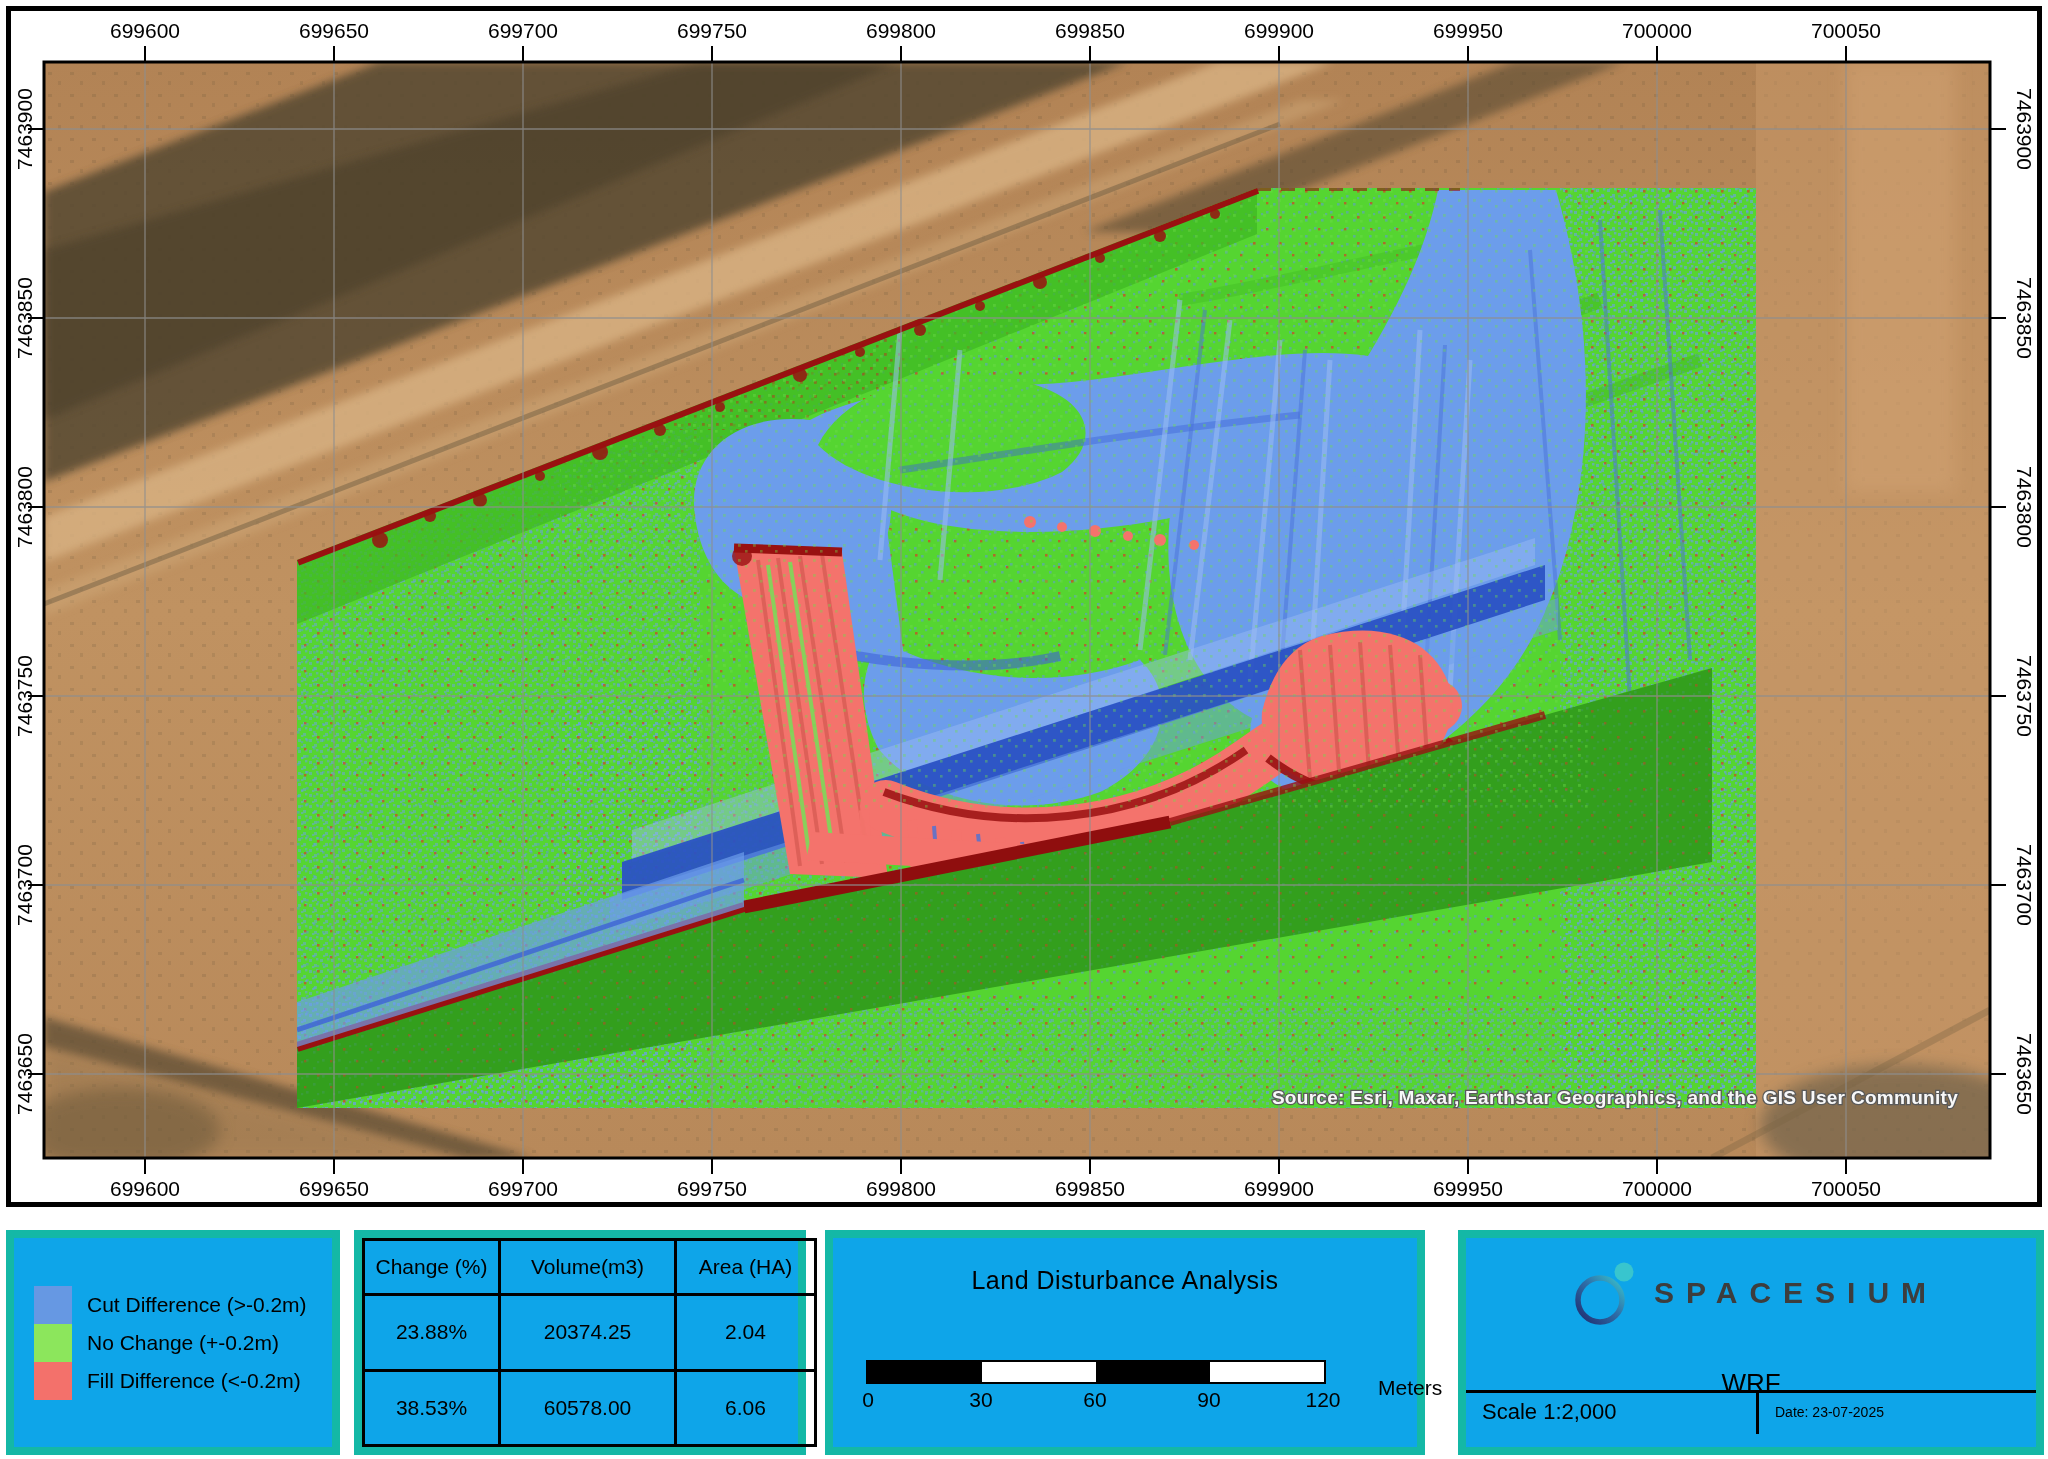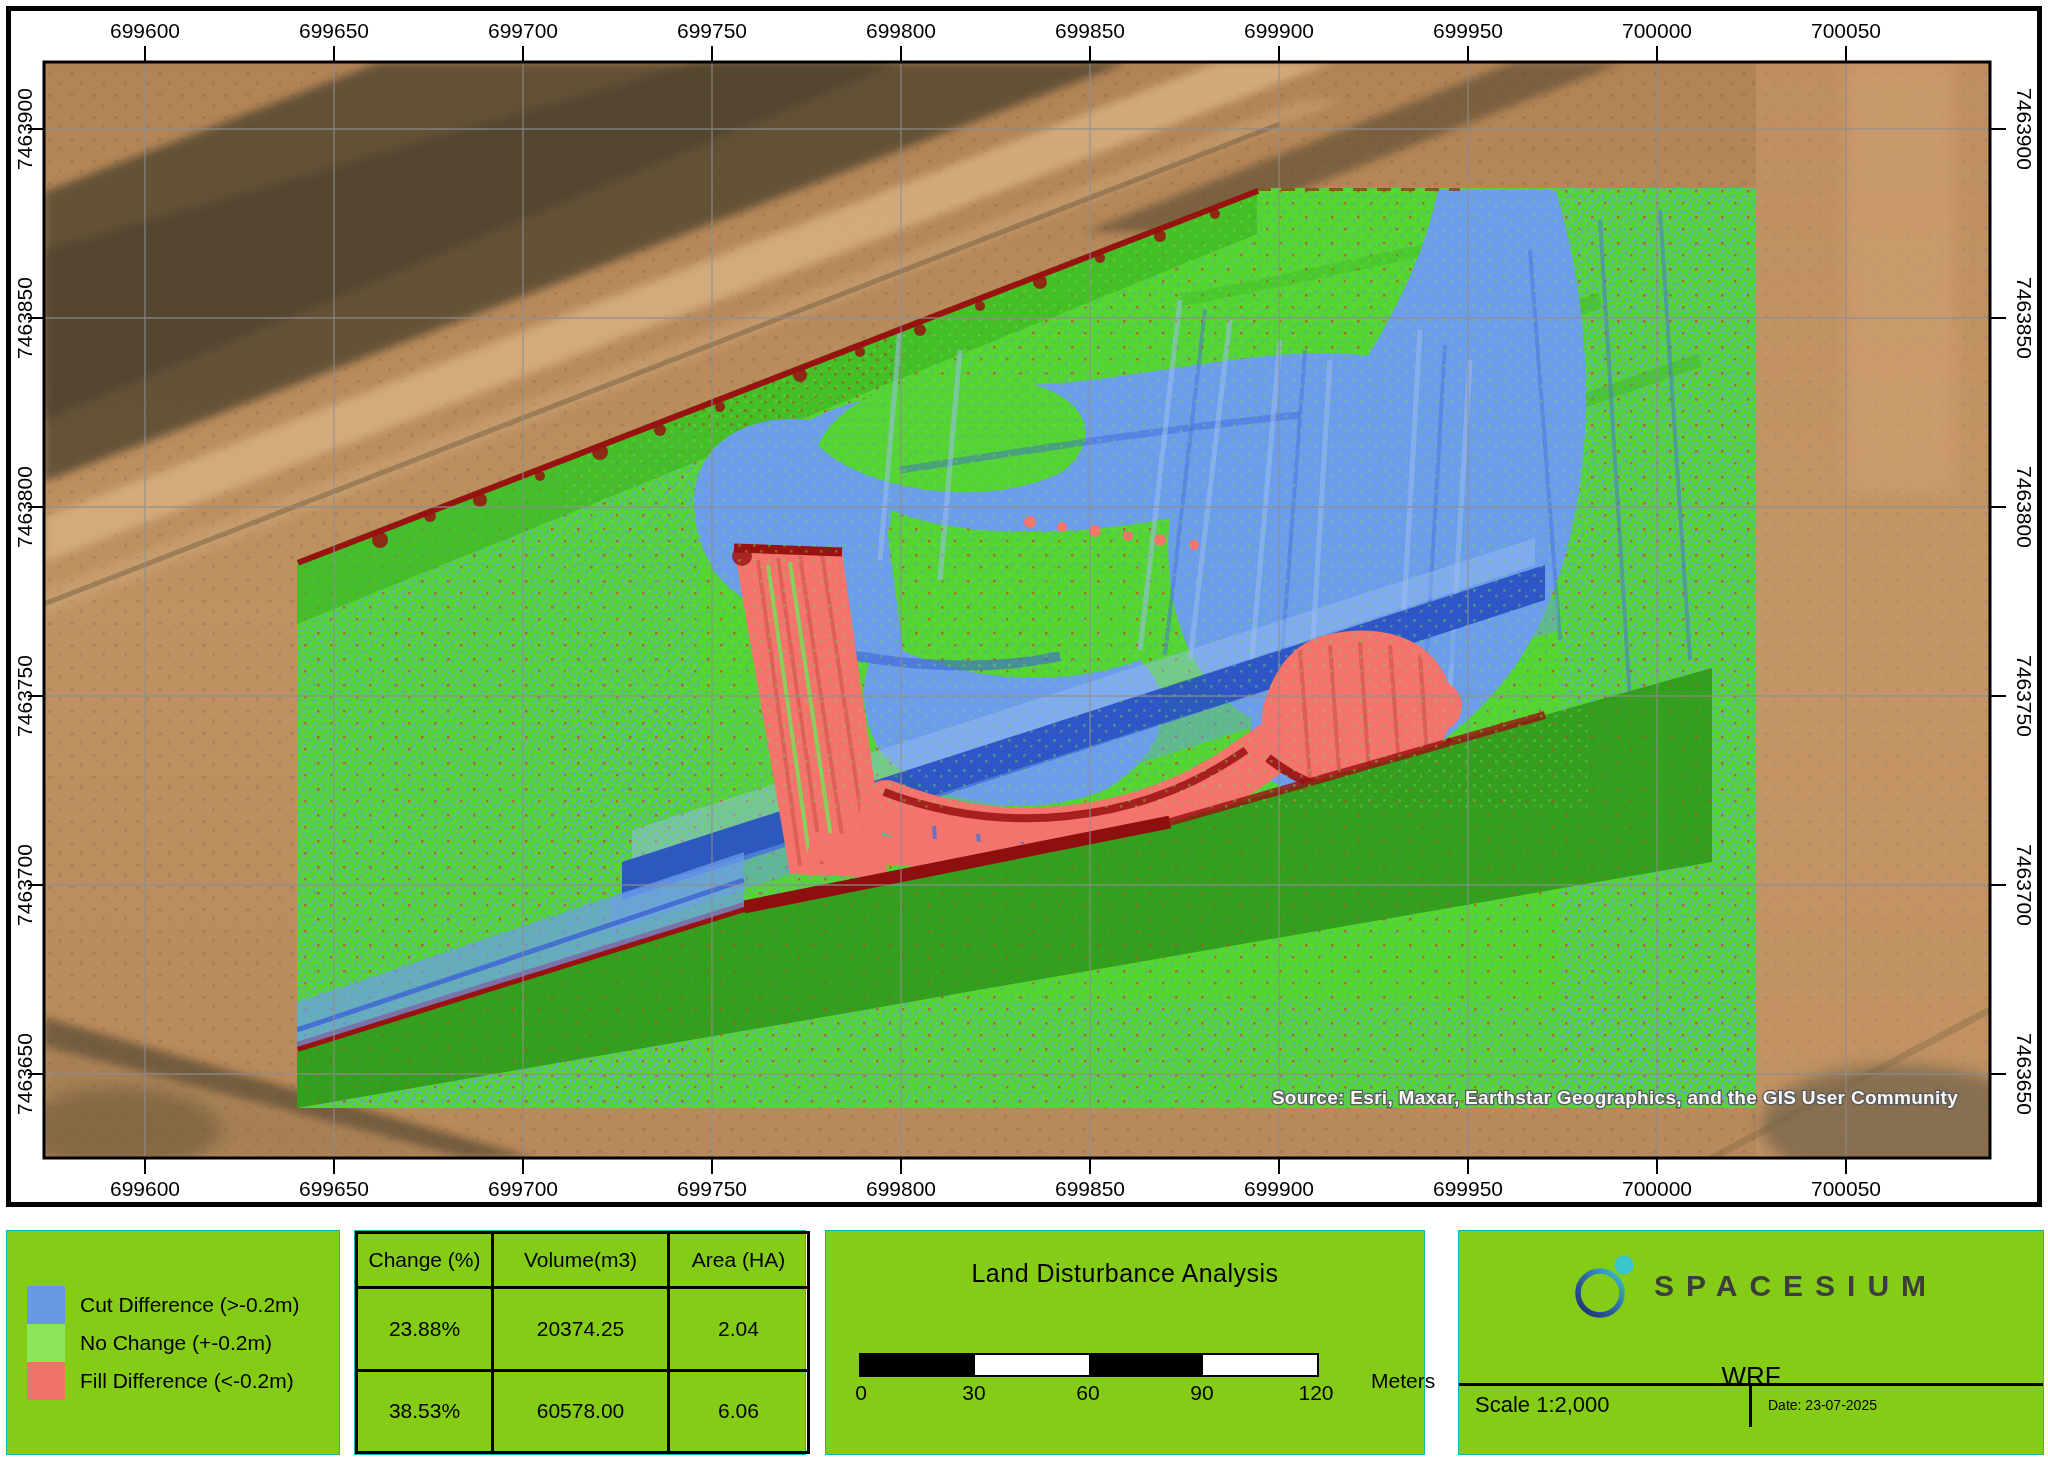--- a/index.html
+++ b/index.html
@@ -3,21 +3,21 @@
 <meta charset="utf-8">
 <style>
   html,body{margin:0;padding:0;background:#e8e8e8;}
   .sheet{
     position:relative;width:2048px;height:1459px;background:#ffffff;
     font-family:"Liberation Sans", sans-serif;color:#000;overflow:hidden;
   }
   .map-svg{position:absolute;left:0;top:0;}
   .coord-label{font-size:21px;fill:#000;}
   .source-text{font-size:19px;font-weight:bold;fill:#f8f8f8;stroke:#5a5a5a;stroke-width:2.6px;paint-order:stroke;letter-spacing:.3px;}
-  .panel{position:absolute;border:1px solid #14b8a6;background:#84cc16;box-sizing:border-box;}
+  .panel{position:absolute;border:8px solid #14b8a6;background:#0ea5e9;box-sizing:border-box;}
   
   .legend-box{left:6px;top:1230px;width:334px;height:225px;display:flex;flex-direction:column;justify-content:center;gap:0;padding-left:20px;}
   .legend-row{display:flex;align-items:center;gap:15px;}
   .legend-swatch{width:38px;height:38px;flex:0 0 38px;}
   .legend-label{font-size:21px;white-space:nowrap;}
   
   .table-box{left:354px;top:1230px;width:452px;height:225px;padding:0;}
   .stats-table{width:100%;height:100%;border-collapse:collapse;table-layout:fixed;}
   .stats-table th,.stats-table td{border:3px solid #000;text-align:center;font-weight:400;font-size:21px;padding:0;}
   .stats-table th{height:52px;vertical-align:middle;}

